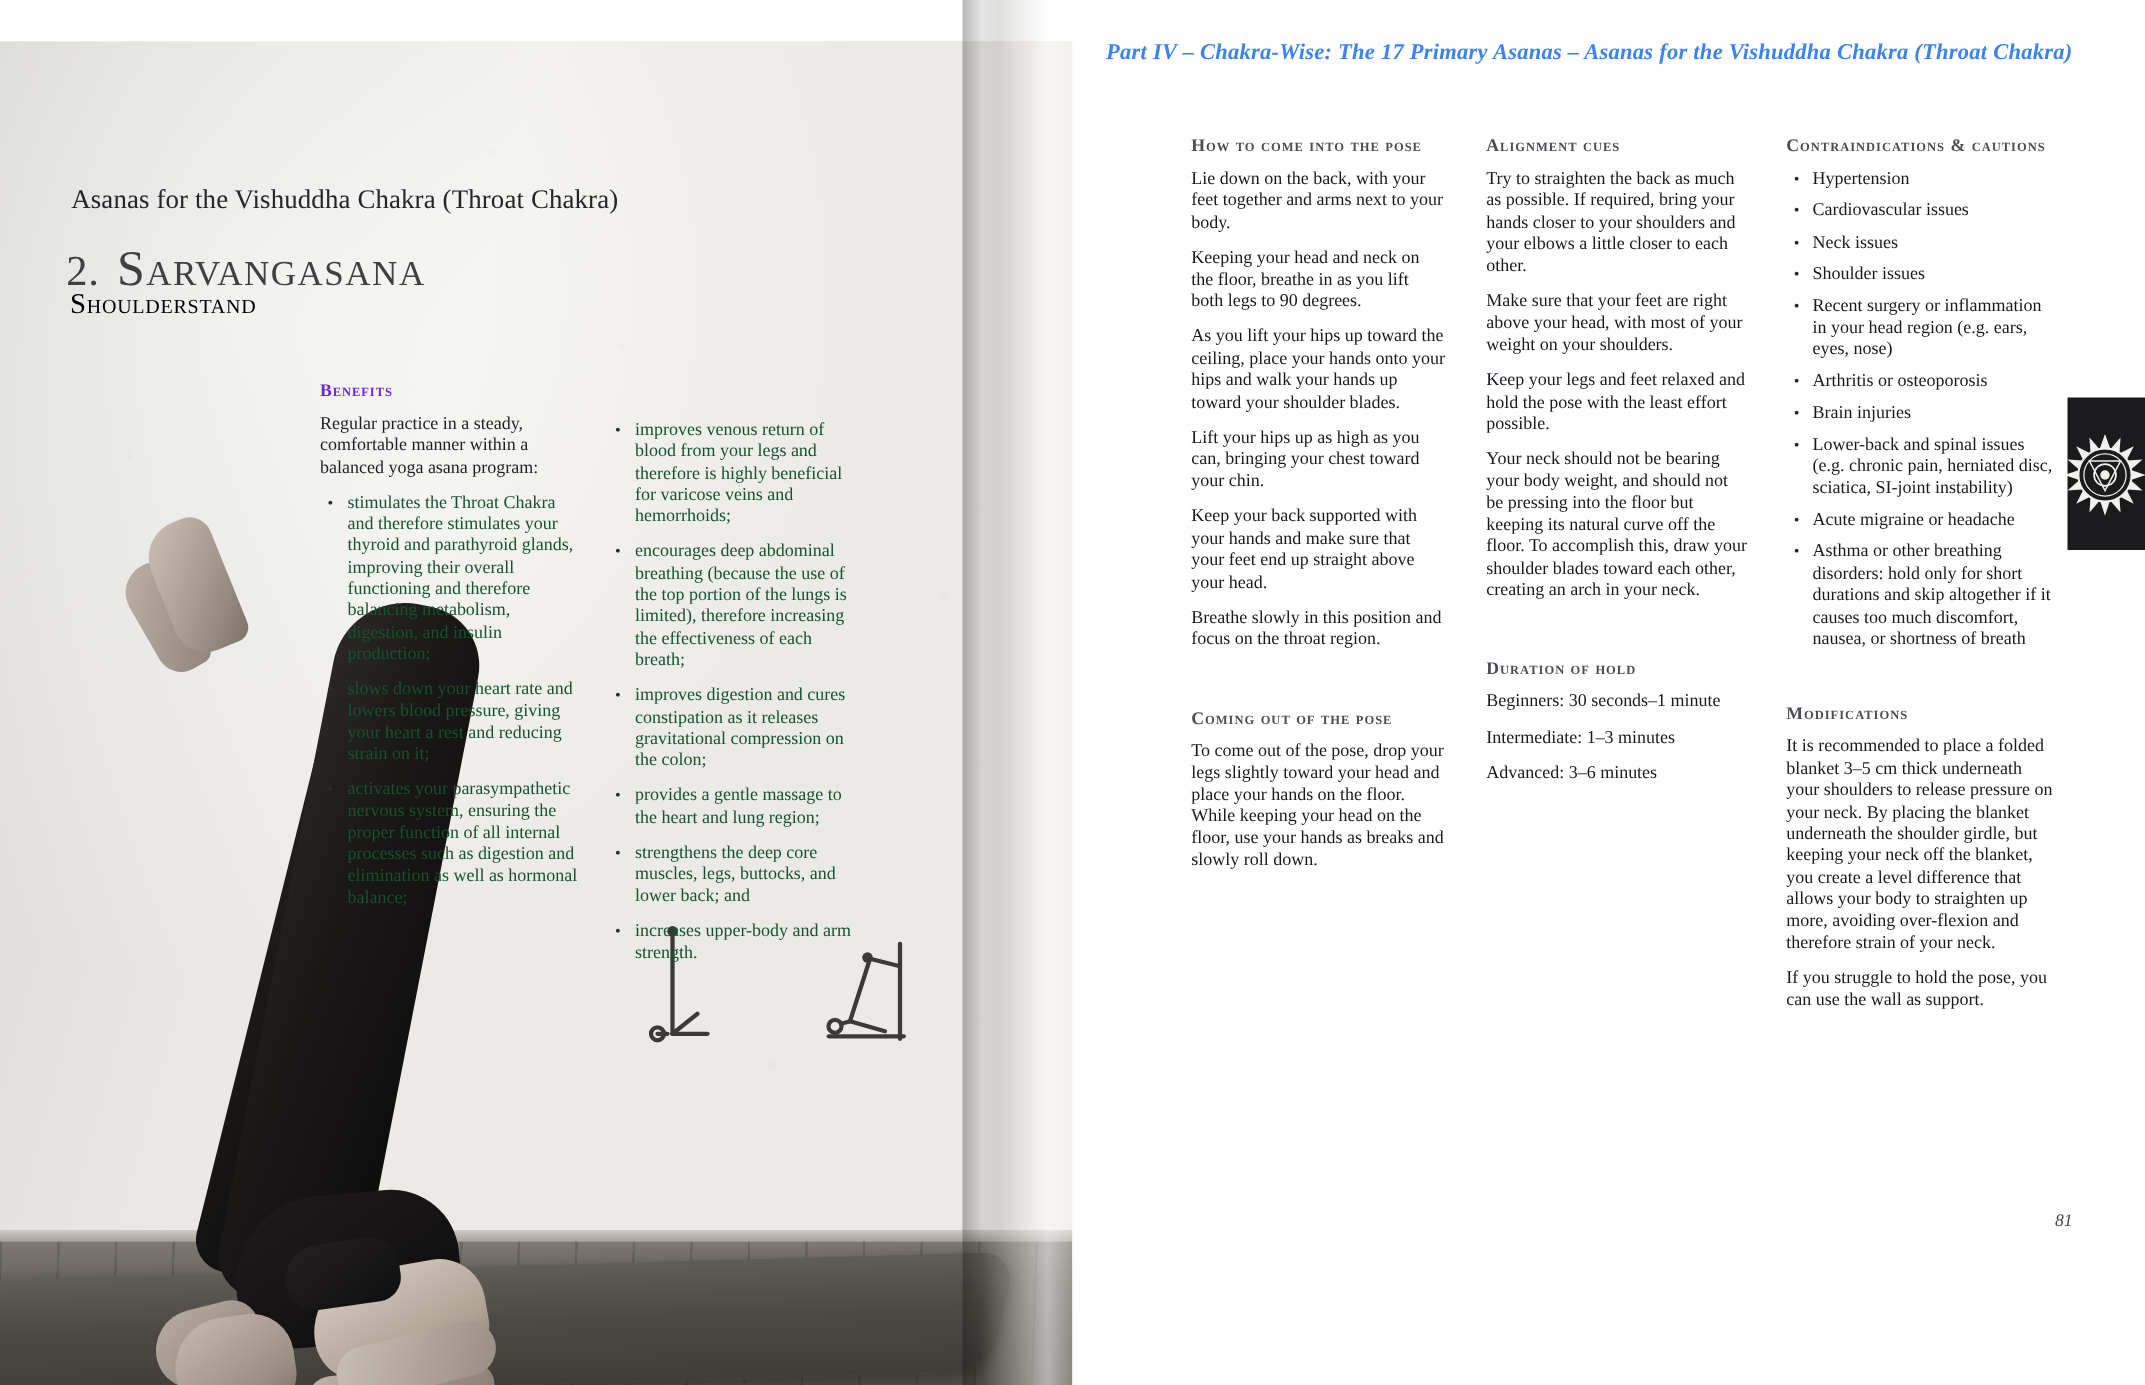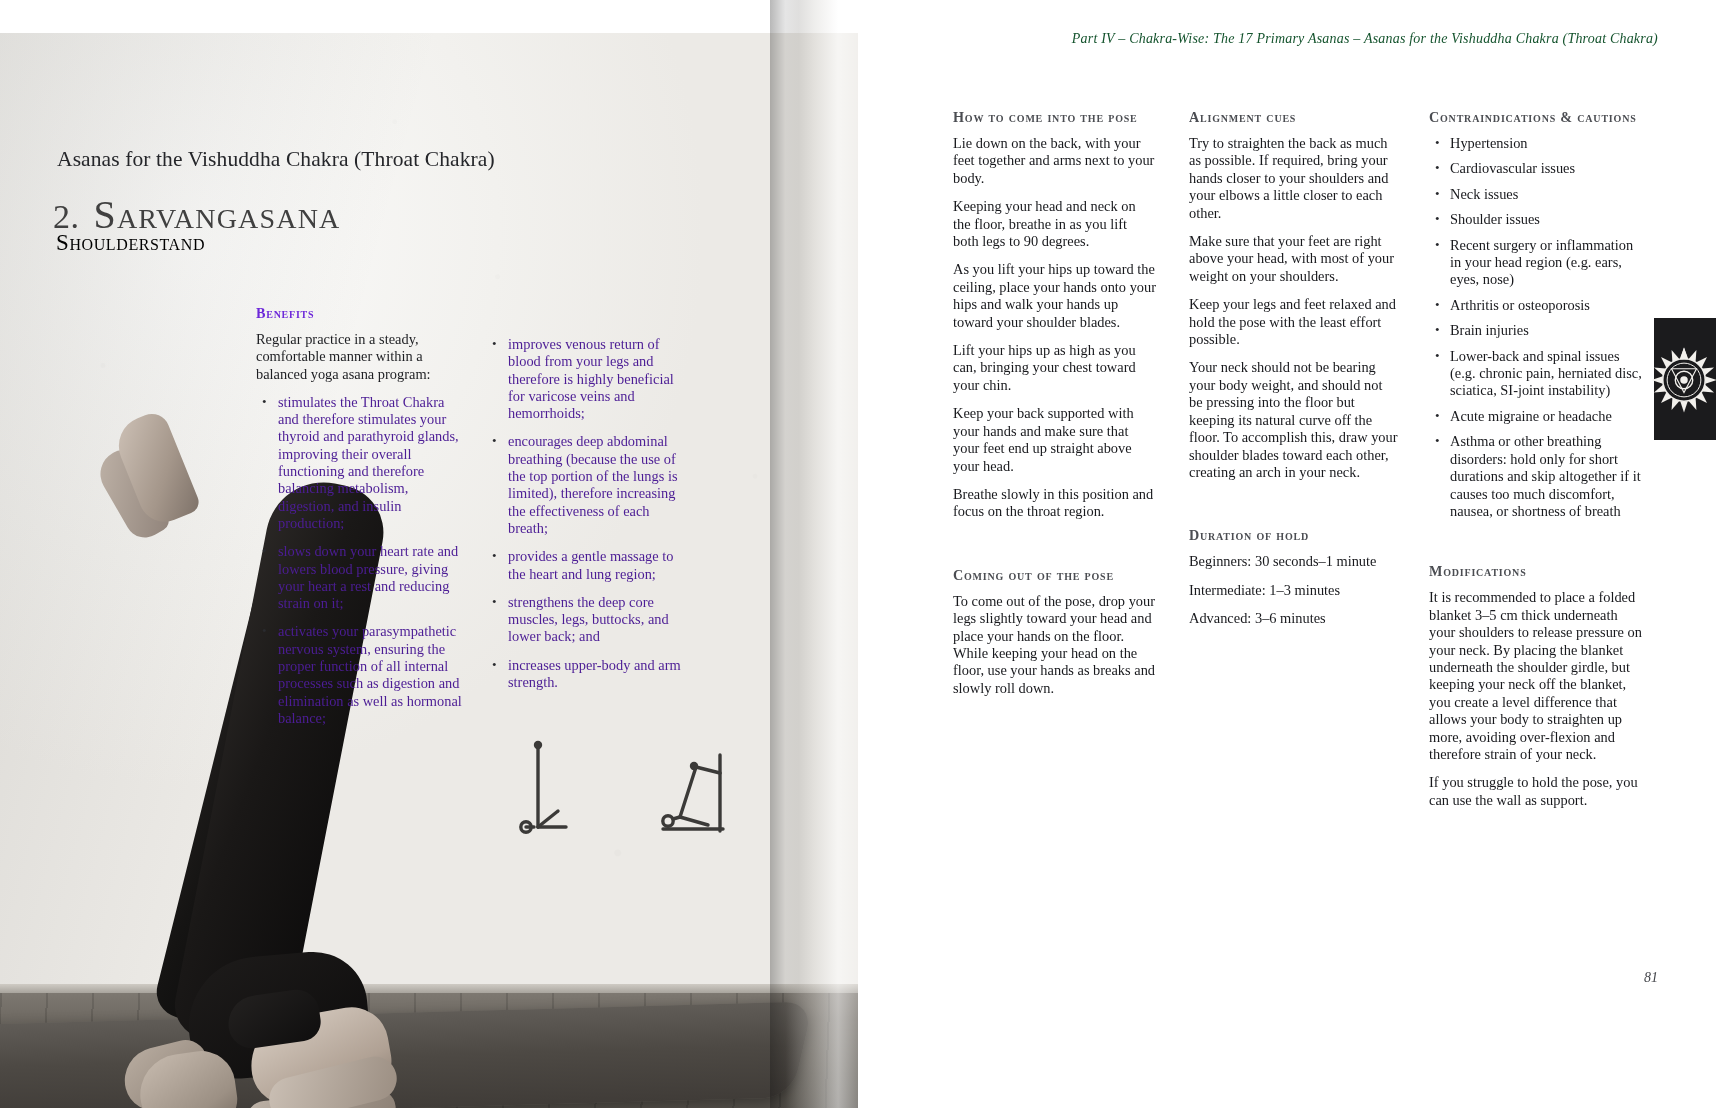--- a/index.html
+++ b/index.html
@@ -190,21 +190,21 @@
     color: #6d28d9;
     margin-bottom: 9px;
   }
   .body-p {
     font-size: 14.4px; line-height: 17.3px; color: #1d1e22;
     margin-bottom: 11px; text-align: left;
   }
   ul.blist { list-style: none; margin: 0 0 0 0; padding: 0; }
   ul.blist li {
     position: relative;
-    font-size: 14.4px; line-height: 17.3px; color: #4c1d95;
+    font-size: 14.4px; line-height: 17.3px; color: #14532d;
     padding-left: 22px; margin-bottom: 11px;
   }
   ul.blist li::before {
     content: "•"; position: absolute; left: 6px; top: -1px;
     font-size: 13px; color: #2a2b2f;
   }
 
   
   .gutter {
     position: absolute; left: 770px; top: 0; width: 110px; height: 100%;
@@ -220,22 +220,22 @@
   }
 
   
   .page-right {
     position: relative;
     width: 858px; height: 1108px;
     background: #ffffff;
   }
   .running-head {
     position: absolute; right: 58px; top: 31px;
-    font-style: italic; font-size: 14px; color: #14532d;
-    letter-spacing: .2px; white-space: nowrap;
+    font-style: italic; font-size: 18px; color: #3b82f6;
+    letter-spacing: .2px; white-space: nowrap; font-weight: bold;
   }
   .folio {
     position: absolute; right: 58px; bottom: 122px;
     font-size: 14px; color: #44464b; font-style: italic;
   }
   .cols {
     position: absolute; left: 0; top: 108px; width: 100%;
     display: flex;
     margin-left: 31px;
   }
@@ -346,20 +346,21 @@
             <li>stimulates the Throat Chakra and therefore stimulates your thyroid and parathyroid glands, improving their overall functioning and therefore balancing metabolism, digestion, and insulin production;</li>
             <li>slows down your heart rate and lowers blood pressure, giving your heart a rest and reducing strain on it;</li>
             <li>activates your parasympathetic nervous system, ensuring the proper function of all internal processes such as digestion and elimination as well as hormonal balance;</li>
           </ul>
         </div>
         <div class="bcol">
           <div style="height:31px"></div>
           <ul class="blist">
             <li>improves venous return of blood from your legs and therefore is highly beneficial for varicose veins and hemorrhoids;</li>
             <li>encourages deep abdominal breathing (because the use of the top portion of the lungs is limited), therefore increasing the effectiveness of each breath;</li>
+            <li>improves digestion and cures constipation as it releases gravitational compression on the colon;</li>
             <li>provides a gentle massage to the heart and lung region;</li>
             <li>strengthens the deep core muscles, legs, buttocks, and lower back; and</li>
             <li>increases upper-body and arm strength.</li>
           </ul>
         </div>
       </div>
     </div>
   </div>
 
   <div class="gutter"></div>

